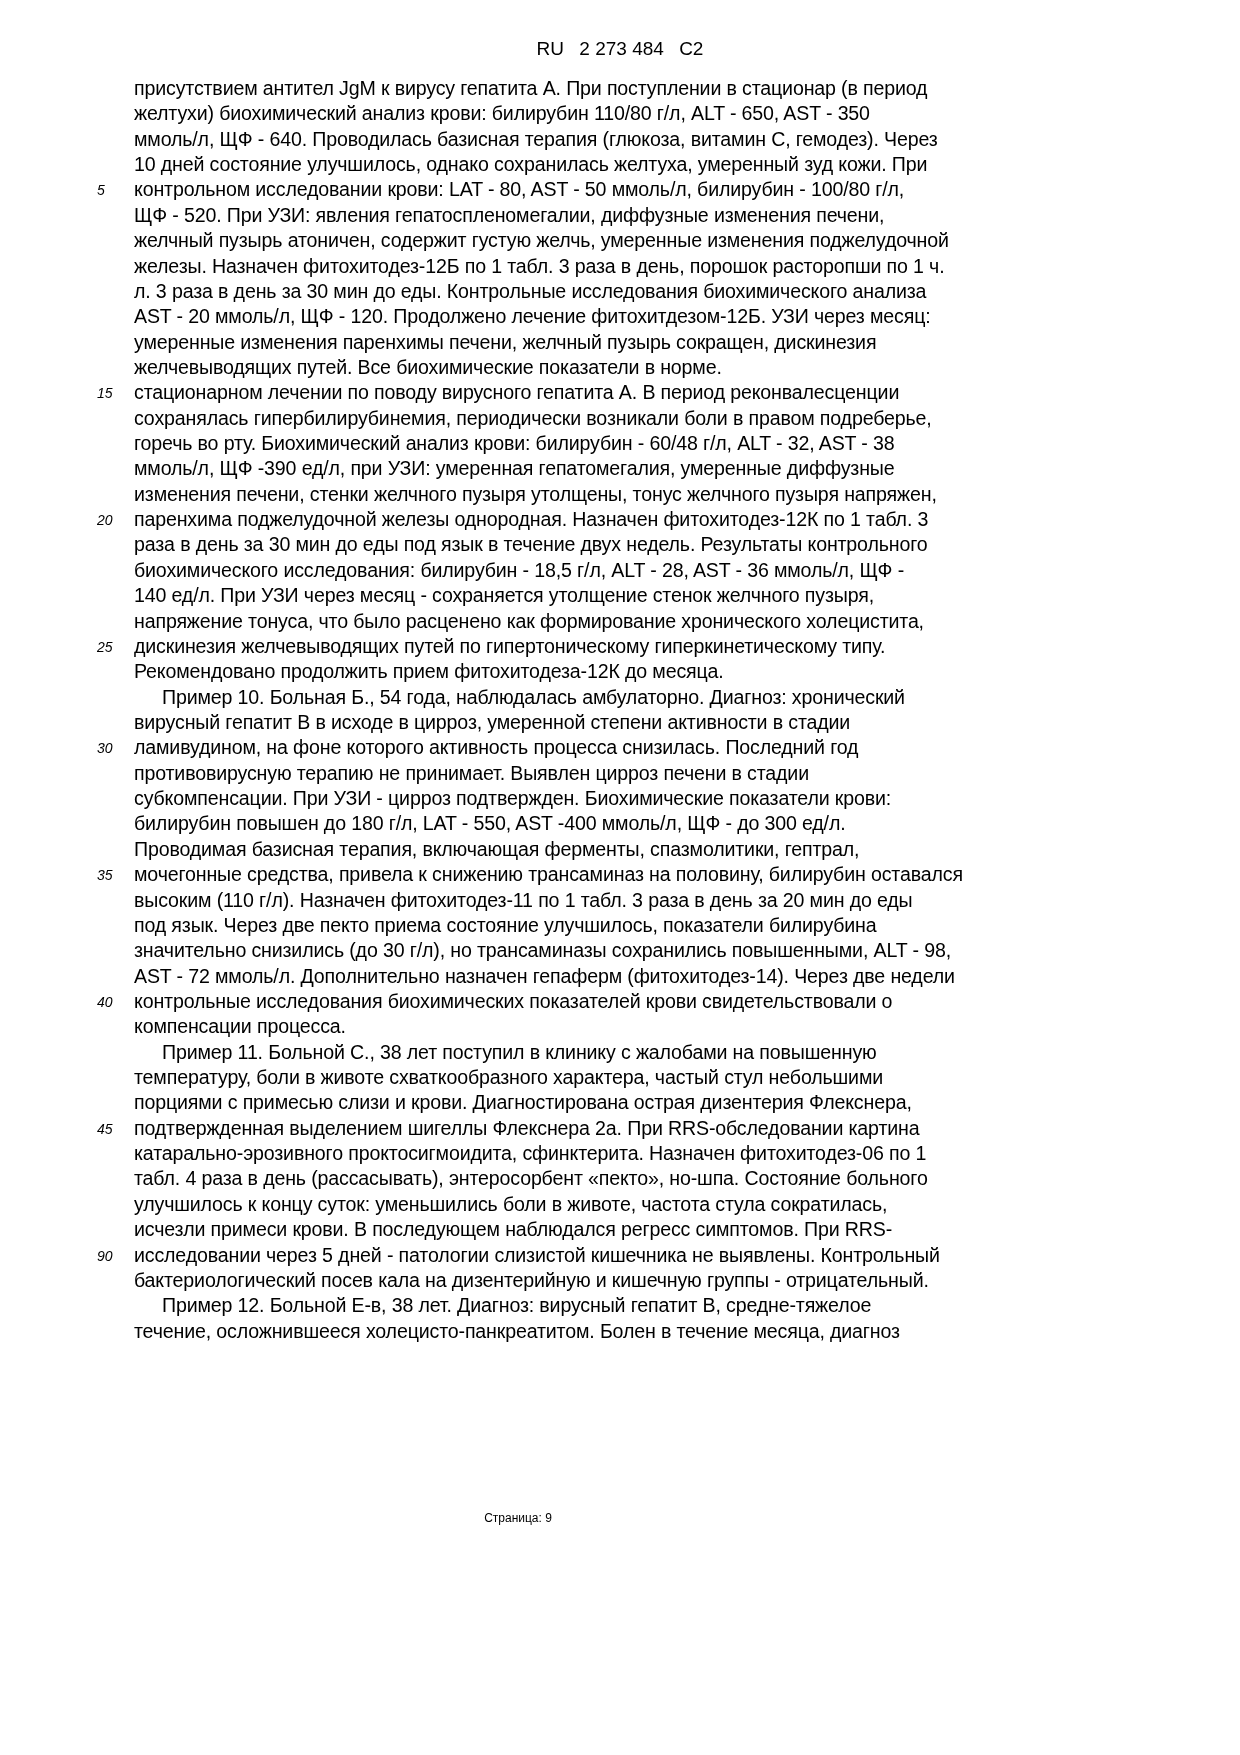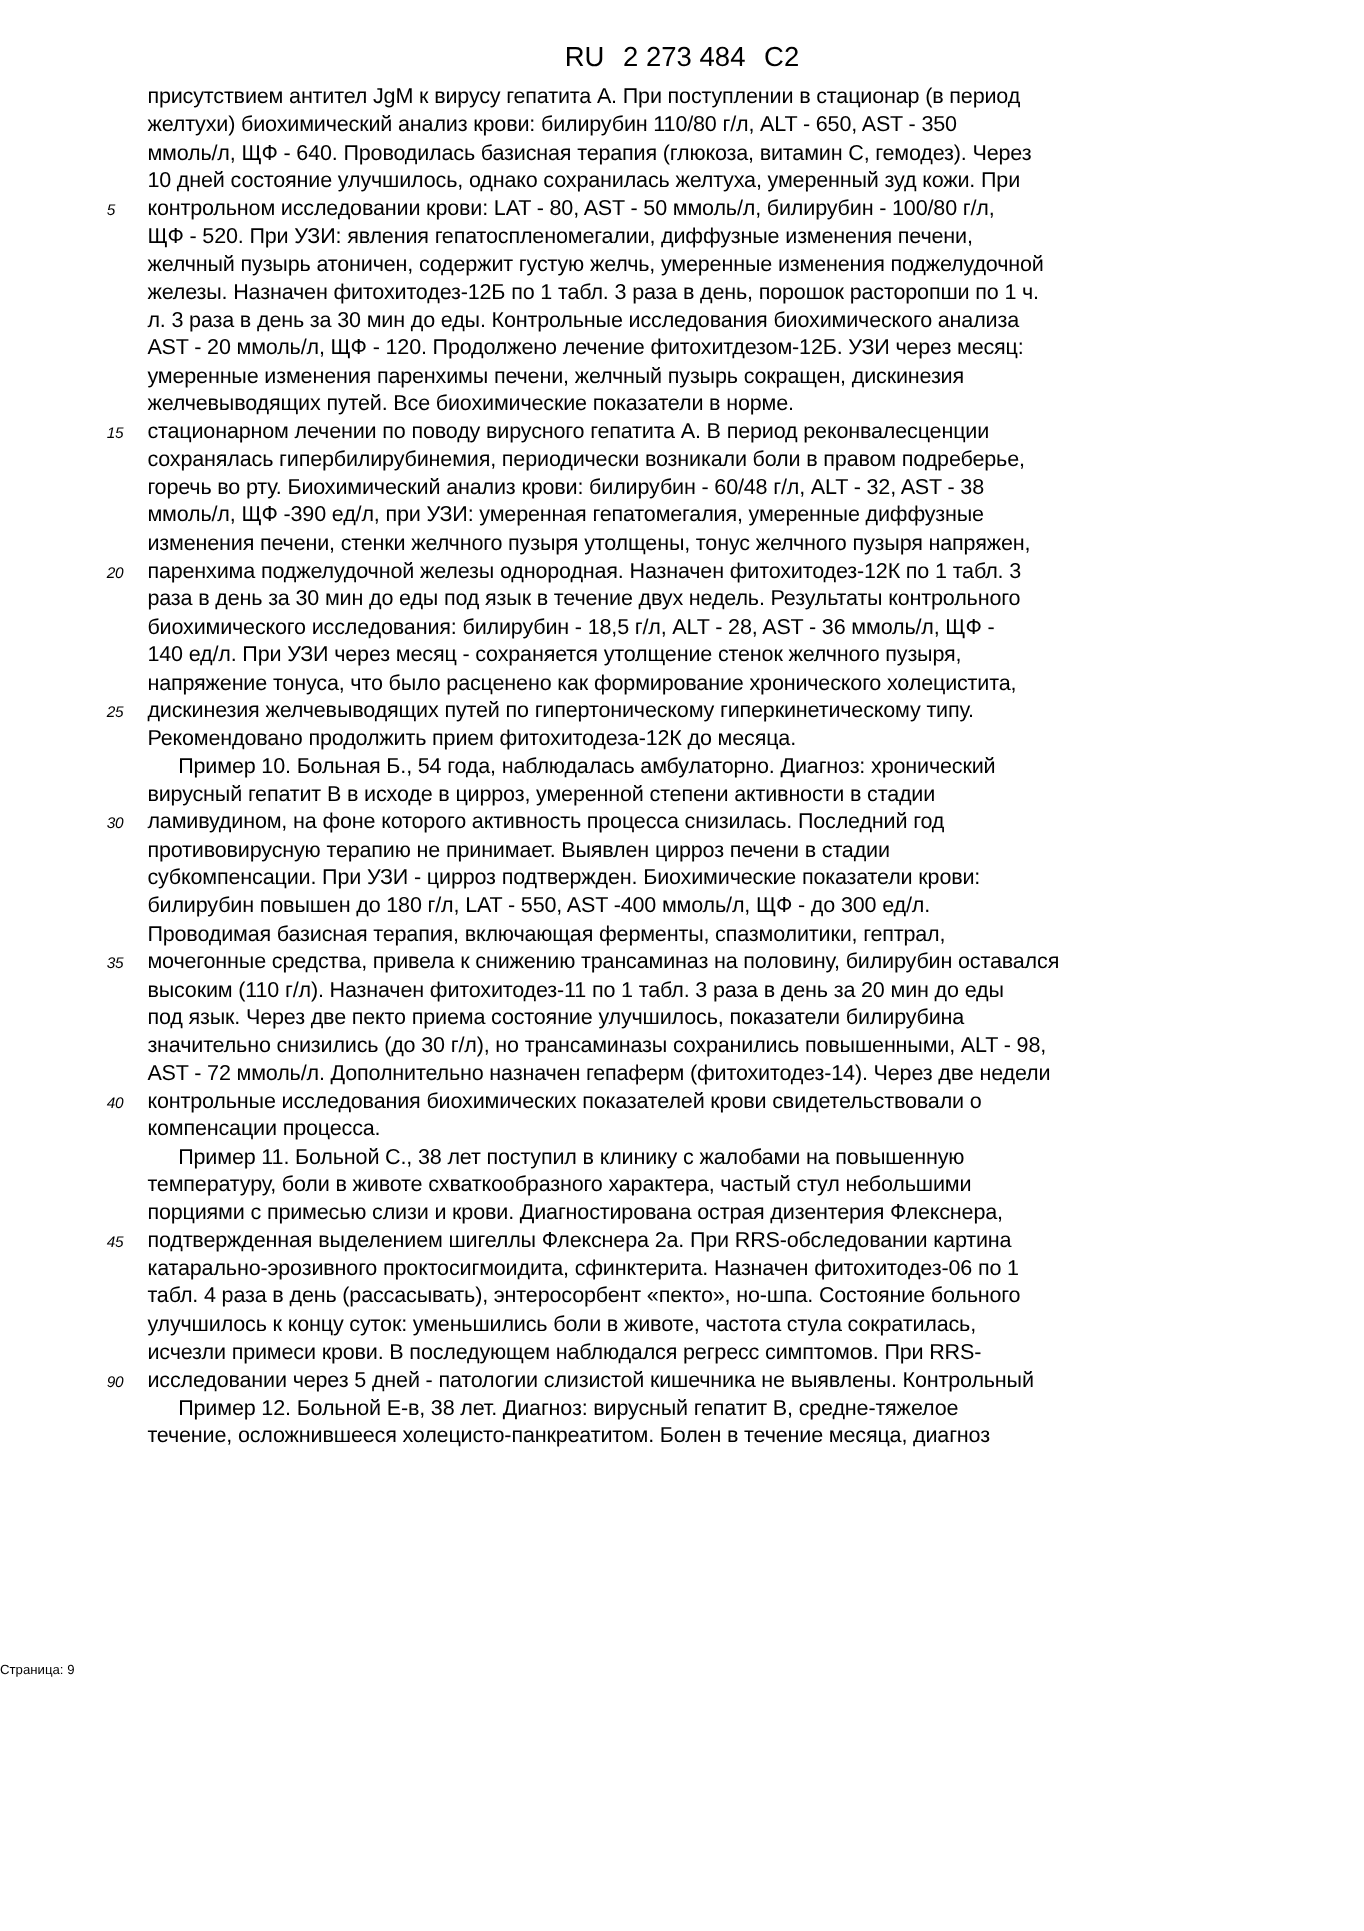--- a/index.html
+++ b/index.html
@@ -1,27 +1,27 @@
 <!DOCTYPE html>
 <html><head>
 <meta charset="utf-8">
 <style>
   html, body { margin: 0; padding: 0; background: #ffffff; }
   body { width: 1240px; height: 1755px; position: relative; overflow: hidden;
          font-family: "Liberation Sans", sans-serif; color: #000; }
   .header { position: absolute; top: 38px; left: 0; width: 1240px; text-align: center;
-            font-size: 25px; letter-spacing: 0px; }
+            font-size: 19px; letter-spacing: 0px; }
   .header span { margin: 0 5px; }
   .body { position: absolute; top: 76px; left: 134px; width: 1000px; }
   .line { position: relative; height: 25.37px; line-height: 25.37px; font-size: 19.6px;
           white-space: nowrap; letter-spacing: -0.15px; }
   .line.indent .txt { padding-left: 28px; }
   .lnum { position: absolute; left: -37px; top: 1px; font-style: italic; font-size: 14px;
           width: 22px; text-align: left; color: #000; }
-  .footer { position: absolute; top: 1511px; left: 0; width: 1036px; text-align: left;
+  .footer { position: absolute; top: 1511px; left: 0; width: 1036px; text-align: center;
             font-size: 12px; }
 </style>
 </head>
 <body>
 
 <div class="header">
   <span>RU</span>
   <span>2 273 484</span>
   <span>C2</span>
 </div>
@@ -67,19 +67,20 @@
     <div class="line"><span class="lnum"></span><span class="txt">компенсации процесса.</span></div>
     <div class="line indent"><span class="lnum"></span><span class="txt">Пример 11. Больной С., 38 лет поступил в клинику с жалобами на повышенную</span></div>
     <div class="line"><span class="lnum"></span><span class="txt">температуру, боли в животе схваткообразного характера, частый стул небольшими</span></div>
     <div class="line"><span class="lnum"></span><span class="txt">порциями с примесью слизи и крови. Диагностирована острая дизентерия Флекснера,</span></div>
     <div class="line"><span class="lnum">45</span><span class="txt">подтвержденная выделением шигеллы Флекснера 2а. При RRS-обследовании картина</span></div>
     <div class="line"><span class="lnum"></span><span class="txt">катарально-эрозивного проктосигмоидита, сфинктерита. Назначен фитохитодез-06 по 1</span></div>
     <div class="line"><span class="lnum"></span><span class="txt">табл. 4 раза в день (рассасывать), энтеросорбент «пекто», но-шпа. Состояние больного</span></div>
     <div class="line"><span class="lnum"></span><span class="txt">улучшилось к концу суток: уменьшились боли в животе, частота стула сократилась,</span></div>
     <div class="line"><span class="lnum"></span><span class="txt">исчезли примеси крови. В последующем наблюдался регресс симптомов. При RRS-</span></div>
     <div class="line"><span class="lnum">90</span><span class="txt">исследовании через 5 дней - патологии слизистой кишечника не выявлены. Контрольный</span></div>
+    <div class="line"><span class="lnum"></span><span class="txt">бактериологический посев кала на дизентерийную и кишечную группы - отрицательный.</span></div>
     <div class="line indent"><span class="lnum"></span><span class="txt">Пример 12. Больной Е-в, 38 лет. Диагноз: вирусный гепатит В, средне-тяжелое</span></div>
     <div class="line"><span class="lnum"></span><span class="txt">течение, осложнившееся холецисто-панкреатитом. Болен в течение месяца, диагноз</span></div>
   </div>
 
 <div class="footer">
   <span>Страница: 9</span>
 </div>
 
 </body></html>

